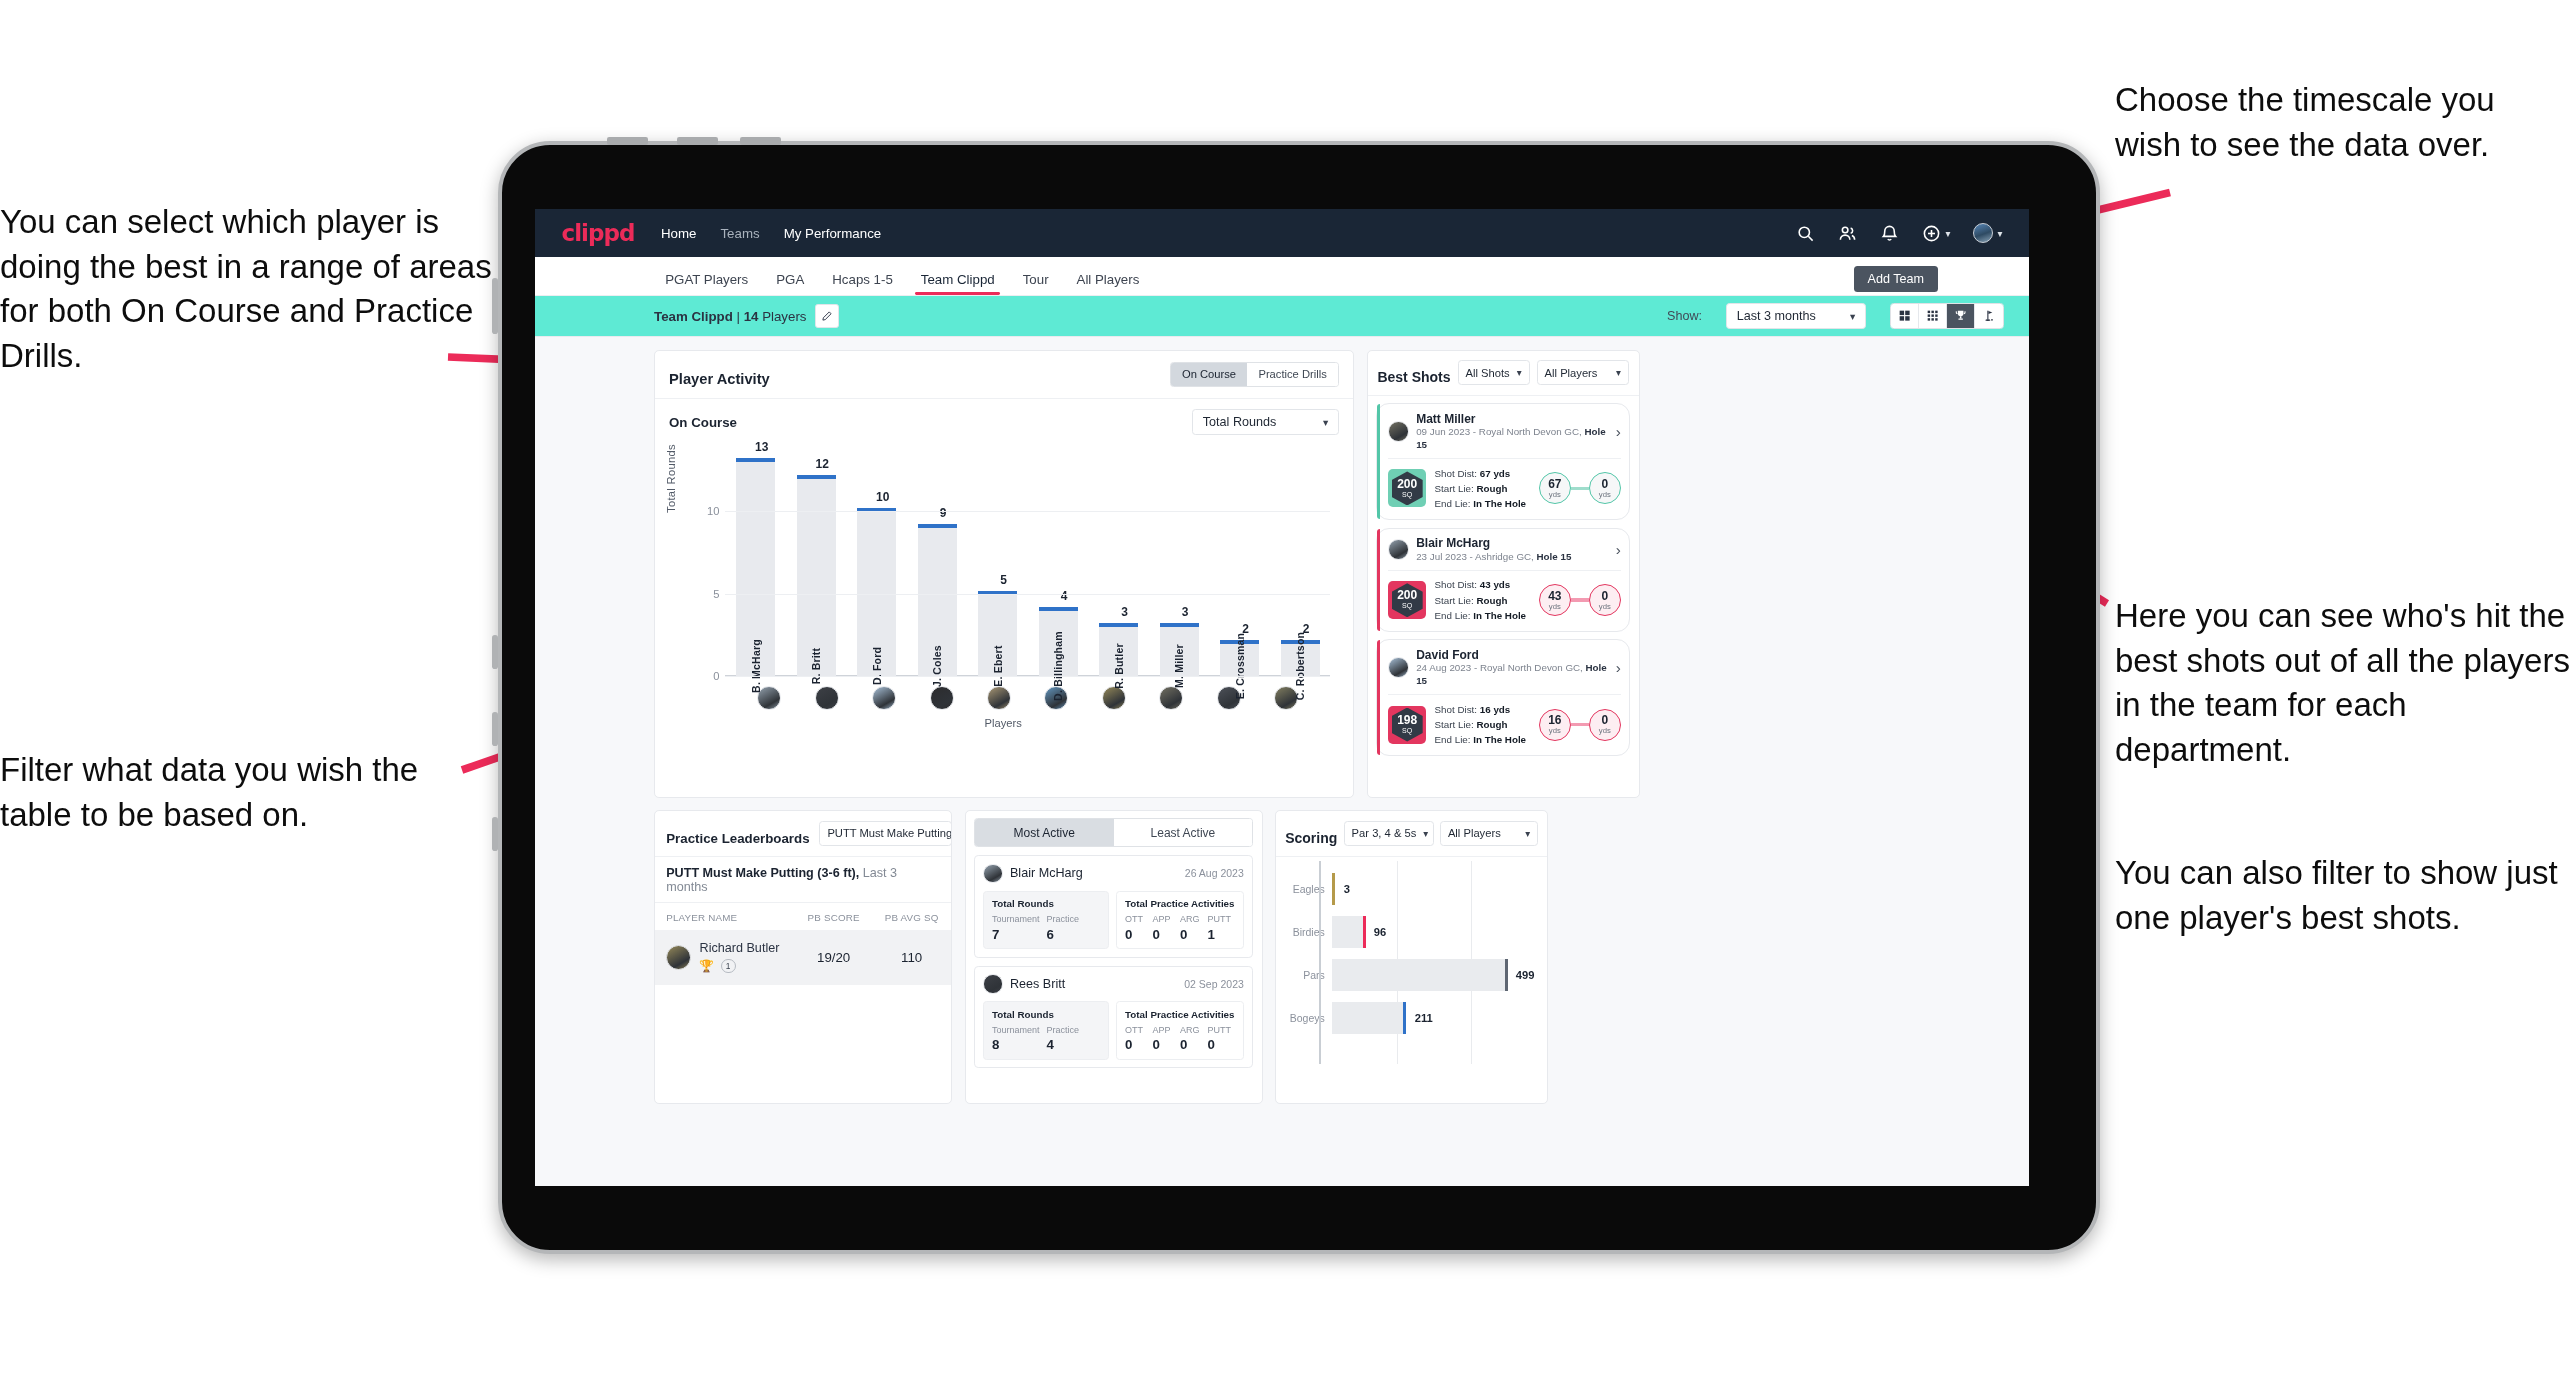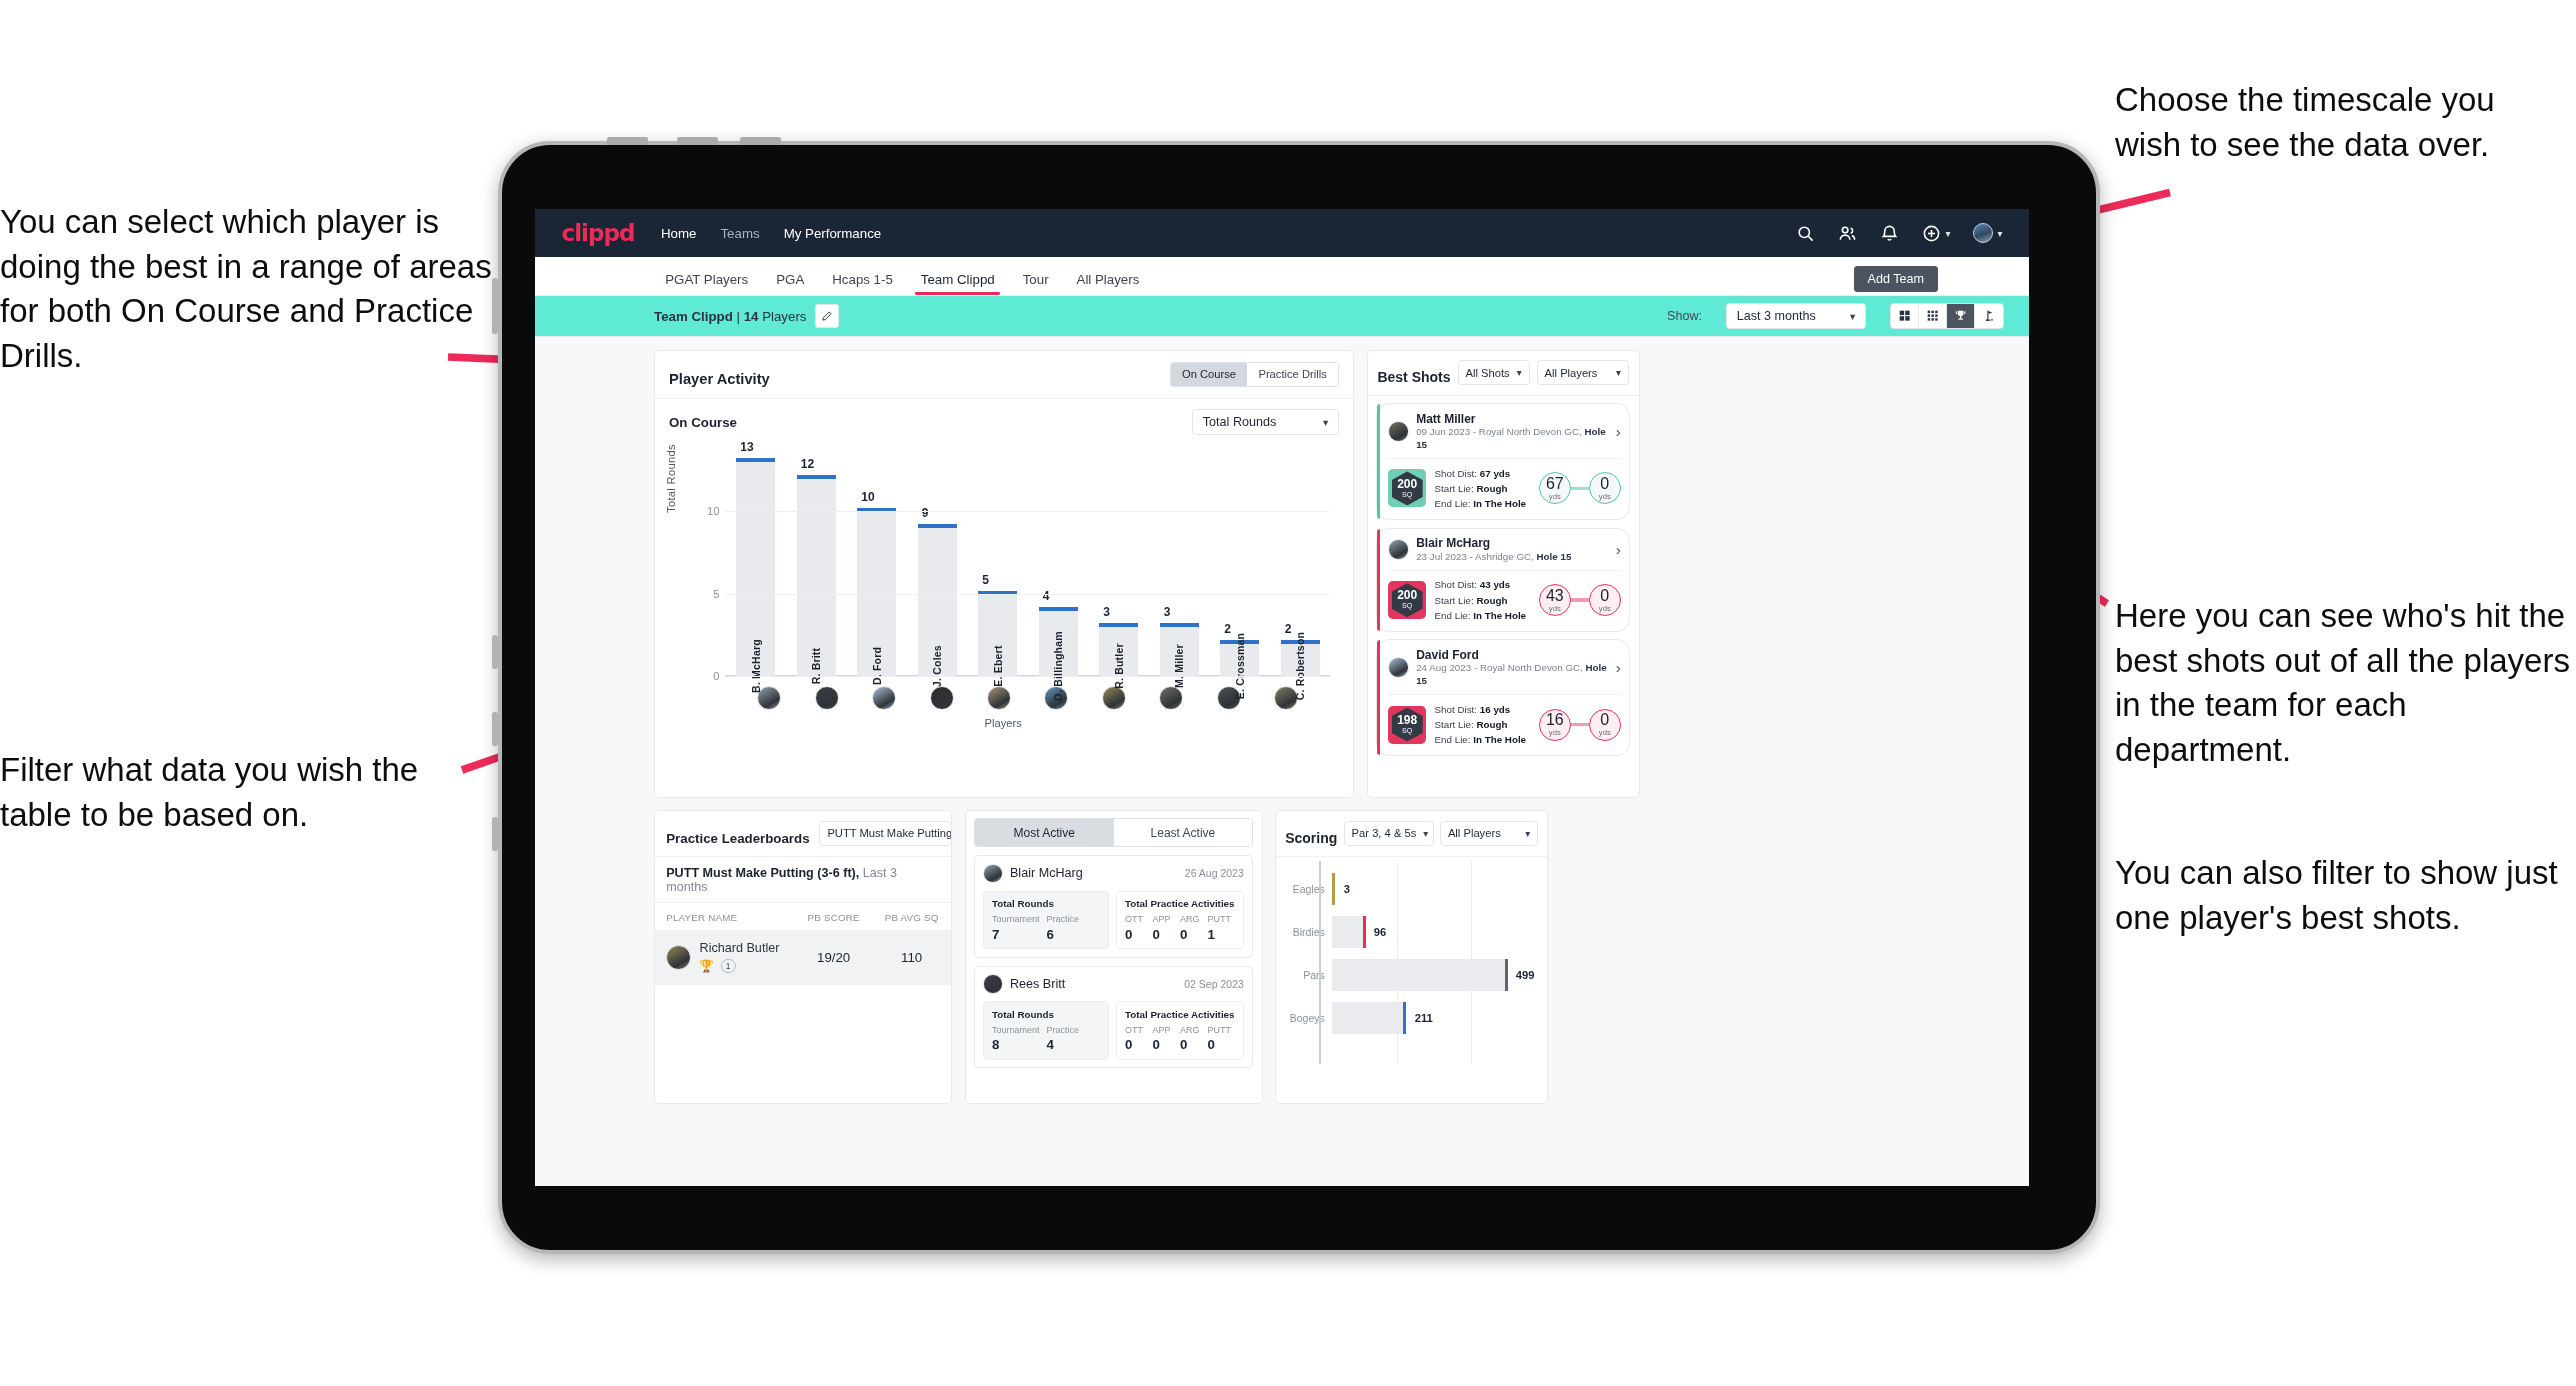--- a/index.html
+++ b/index.html
@@ -169,21 +169,21 @@
   .ytick {
     position: absolute; left: -35px; width: 29px; text-align: right;
     font-size: 11.2px; color: #8a909b; transform: translateY(-50%);
   }
   .gridline { position: absolute; left: 0; right: 0; height: 0.7px; background: #edeff2; }
   .bars { position: absolute; left: 0; right: 0; bottom: 0; top: 0; display: flex; gap: 0; }
   .barslot { flex: 1; position: relative; display: flex; justify-content: center; }
   .bar { width: 64%; background: #e8eaee; position: absolute; bottom: 0; }
   .bar .cap { position: absolute; left: 0; right: 0; top: -2.8px; height: 3.5px; background: #2f72c8; }
   .bar .vnum {
-    position: absolute; left: 4px; right: 0; top: -21px; 
+    position: absolute; left: 12px; right: 0; top: -21px; text-align: center;
     font-size: 12px; font-weight: 700; color: #1b2330;
   }
   .bar .plname {
     position: absolute; left: 50%; transform: translateX(-50%) rotate(-90deg);
     transform-origin: center; bottom: 4.2px;
     font-size: 10.5px; font-weight: 700; color: #1b2330; white-space: nowrap;
     letter-spacing: 0.2px;
   }
   .axis0 { position: absolute; left: 0; right: 0; bottom: 0; height: 1.4px; background: #cfd3d9; }
   .avatar-row {
@@ -242,21 +242,21 @@
   .shot-lines { font-size: 9.8px; color: #3b434f; line-height: 1.55; }
   .shot-lines b { color: #141b25; }
   .dist { margin-left: auto; display: flex; align-items: center; }
   .dcircle {
     width: 32px; height: 32px; border-radius: 50%; background: #f6f7f8;
     display: flex; flex-direction: column; align-items: center; justify-content: center;
     flex: 0 0 auto;
   }
   .dcircle.teal { border: 1.4px solid #53c6a8; }
   .dcircle.pink { border: 1.4px solid #e3365f; background: #fdeef2; }
-  .dcircle .dn { font-size: 16px; font-weight: 400; color: #1b2330; line-height: 1; }
+  .dcircle .dn { font-size: 12px; font-weight: 700; color: #1b2330; line-height: 1; }
   .dcircle .du { font-size: 7.7px; color: #6b727d; }
   .dline { width: 18px; height: 3.5px; }
   .dline.teal { background: #9fddcc; }
   .dline.pink { background: #f39ab1; }
 
   
   #pl-card { width: 298px; height: 294px; overflow: hidden; }
   #pl-card .card-head { padding: 9.8px 11.2px; }
   #pl-card .card-title { font-size: 13.3px; }
   #pl-drill-sel { width: 133px; margin-left: auto; }

